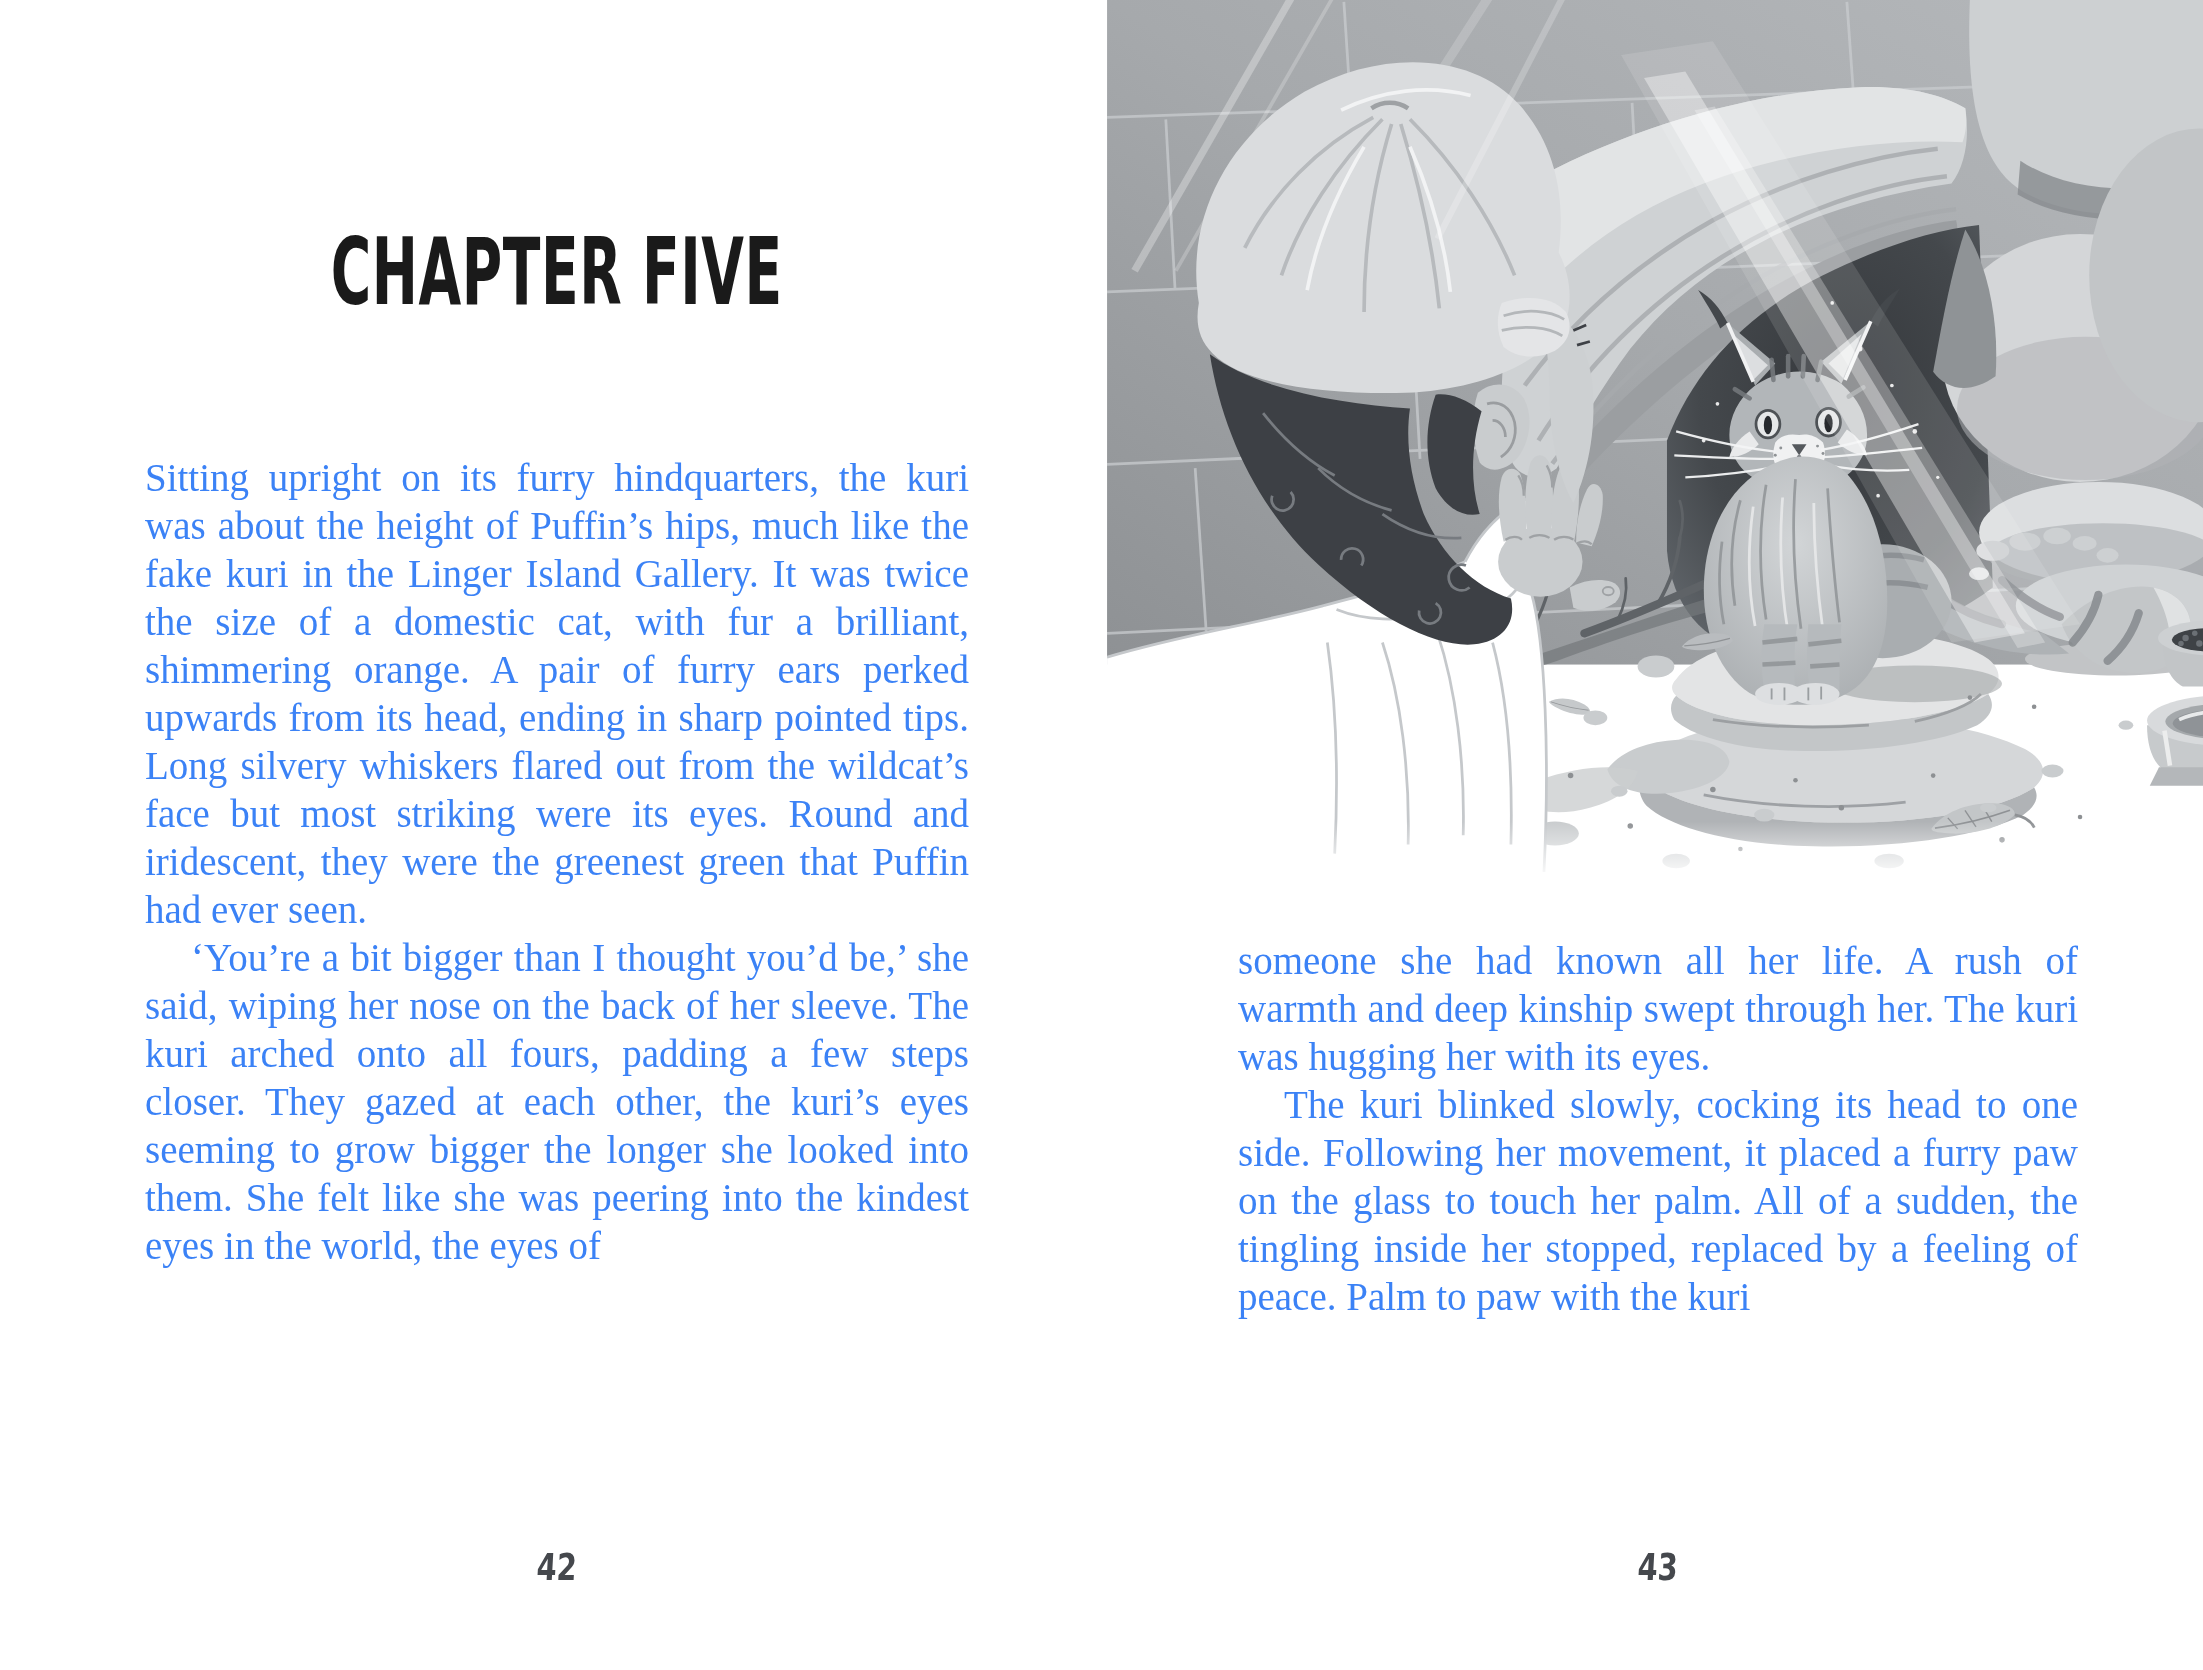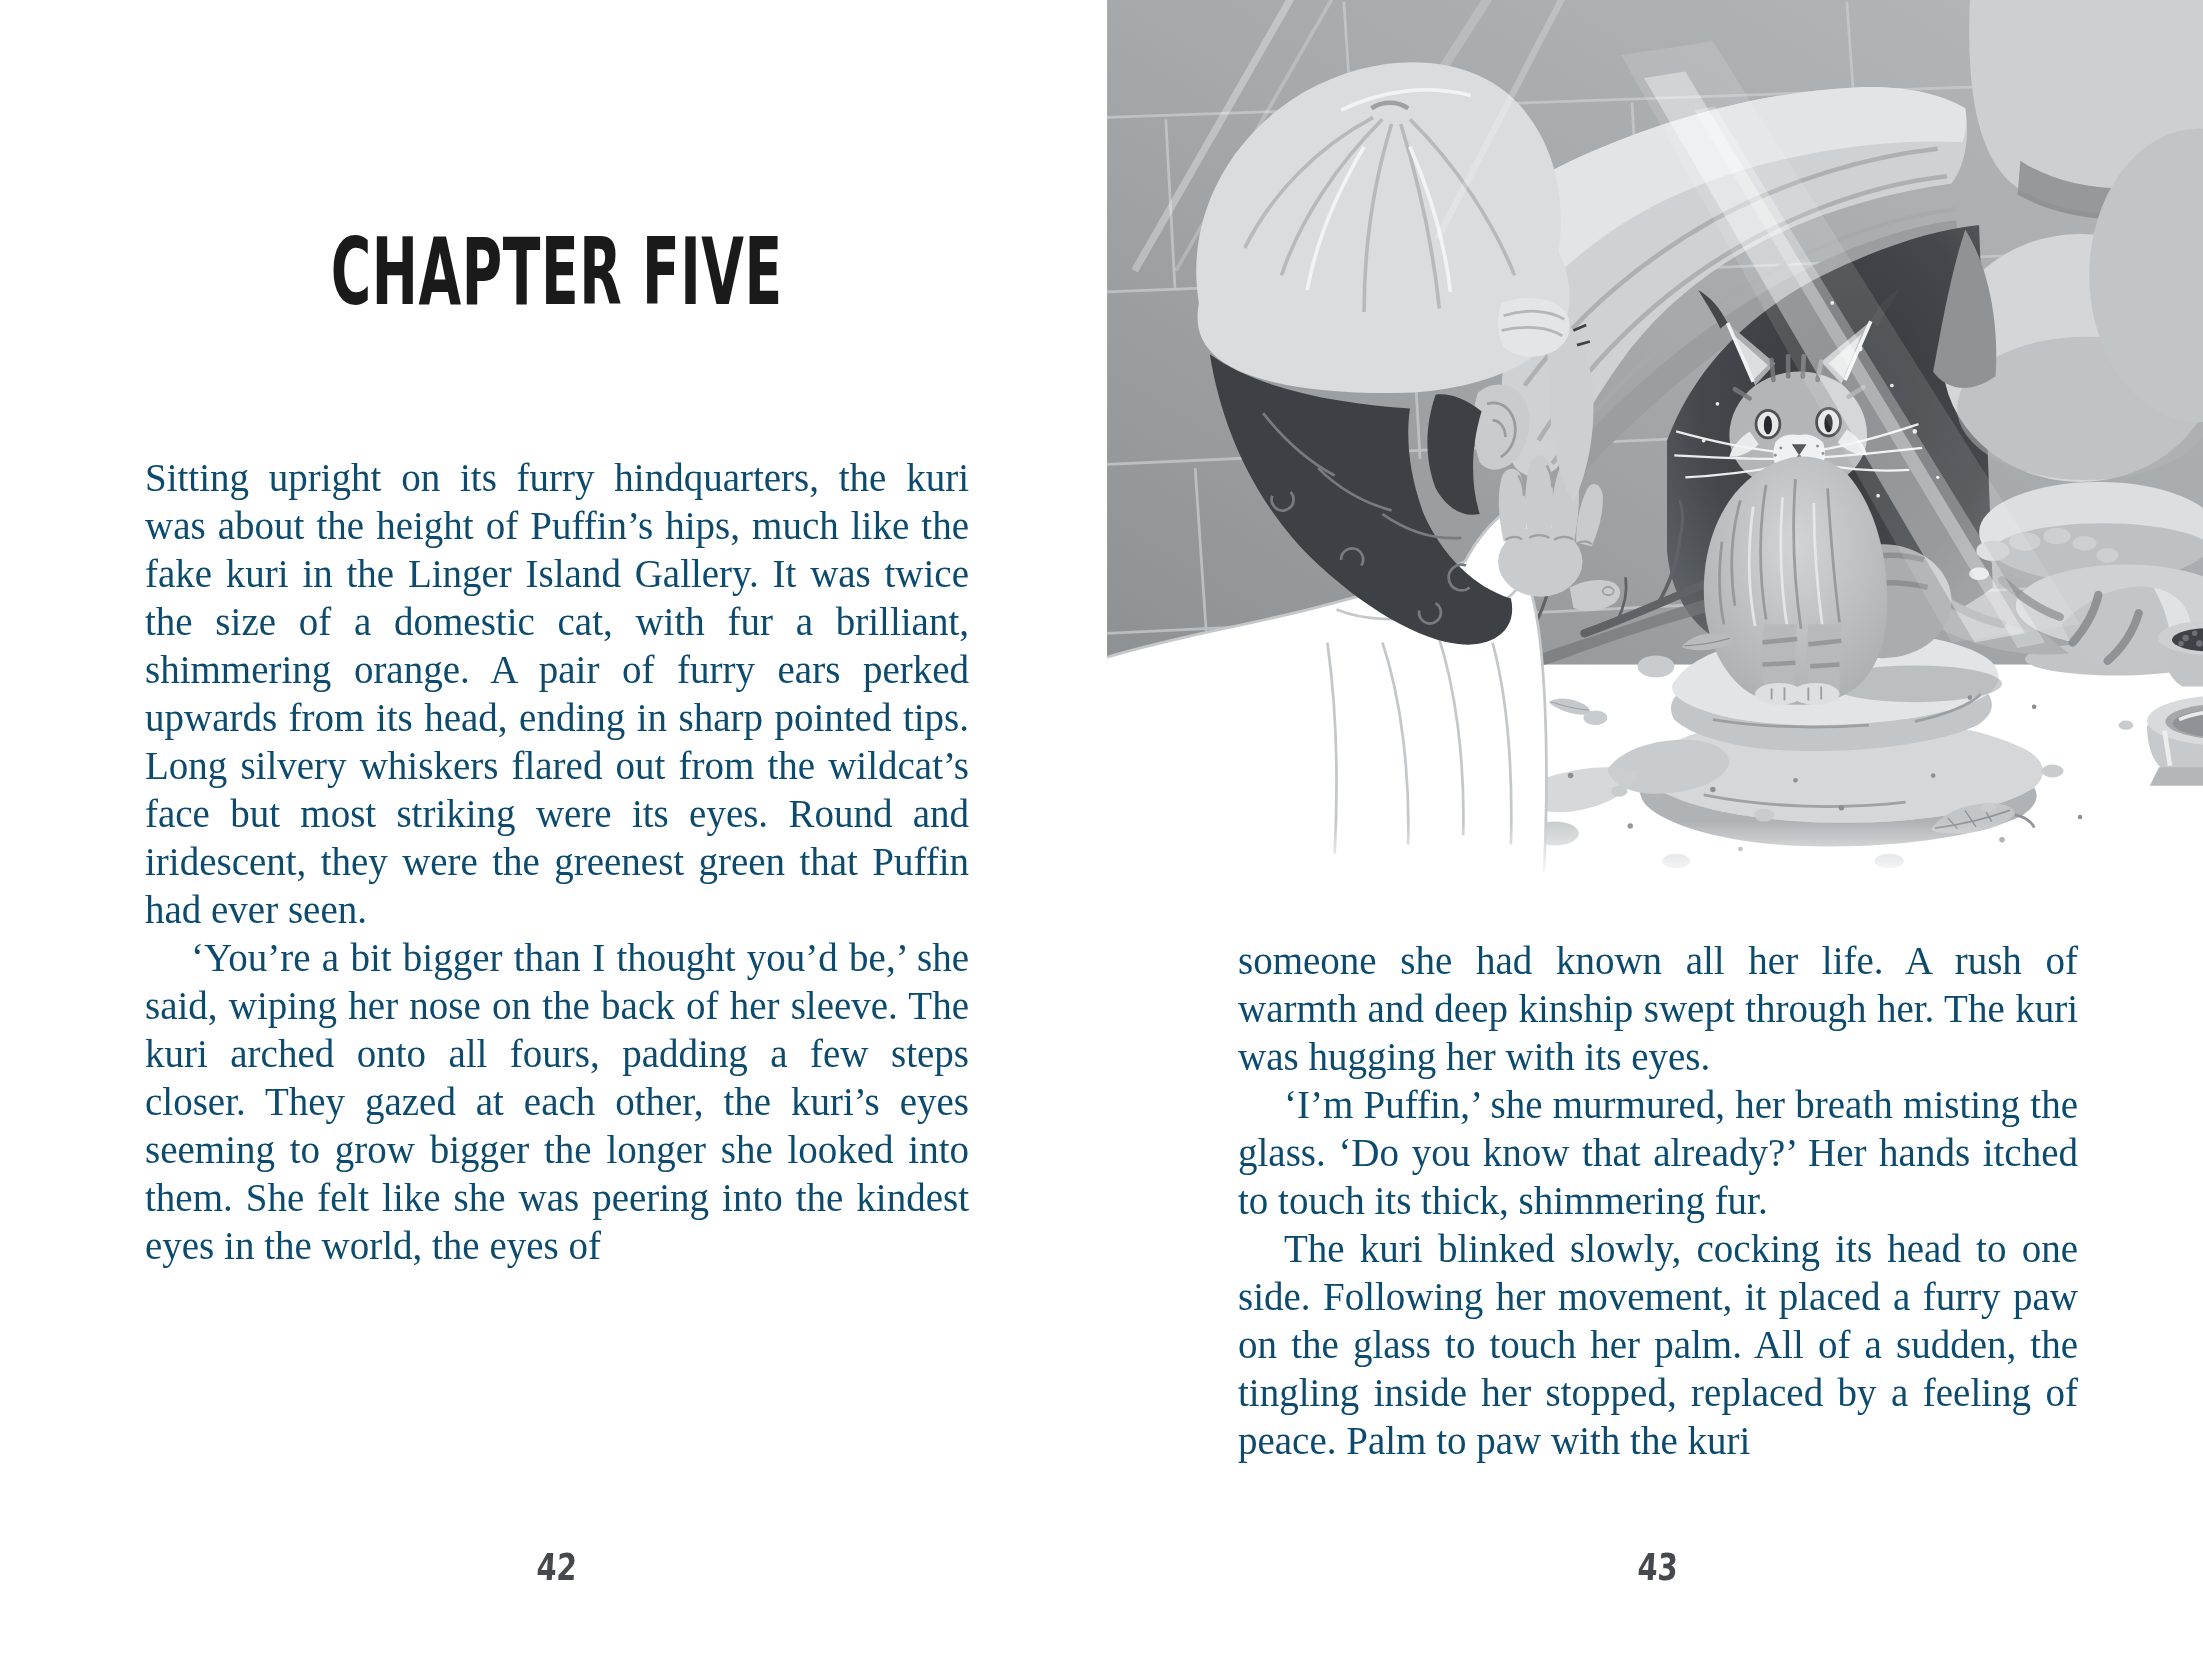--- a/index.html
+++ b/index.html
@@ -6,21 +6,21 @@
   body{width:2204px;height:1670px;position:relative;overflow:hidden;
        font-family:"Liberation Serif",serif;}
   .page{position:absolute;top:0;height:1182px;}
   .page-left{left:145px;width:824px;}
   .page-right-text{left:1238px;width:840px;}
   .chapter-title{position:absolute;top:219px;left:0;width:100%;text-align:center;
        font-family:"DejaVu Sans",sans-serif;font-weight:700;font-size:92px;
        color:#1a1a1a;letter-spacing:0.9px;margin:0;}
   .title-inner{display:inline-block;transform:scaleX(.60);transform-origin:50% 50%;}
   .body-text{position:absolute;left:0;width:100%;font-size:39px;line-height:48px;
-       color:#0c4a6e;text-align:justify;text-align-last:left;}
+       color:#3b82f6;text-align:justify;text-align-last:left;}
   .body-text-left{top:454px;}
   .body-text-right{top:937px;}
   .body-text p{margin:0;}
   .body-text p.indent{text-indent:46px;}
   .page-number{position:absolute;top:1546px;left:0;width:100%;text-align:center;
        font-family:"DejaVu Sans",sans-serif;font-weight:700;font-size:37px;color:#45484d;}
   .pagenum-inner{display:inline-block;transform:scaleX(.78) skewX(-4deg);transform-origin:50% 50%;}
   .illustration{position:absolute;left:1107px;top:0;width:1097px;height:872px;}
   .illustration svg{display:block;width:1097px;height:872px;}
 </style>
@@ -428,20 +428,19 @@
 
       <path d="M500,-10 L360,260" stroke="#ffffff" stroke-width="7" opacity=".22" fill="none"></path>
 
       <rect x="0" y="895" width="1195" height="55" fill="url(#fadeGrad)"></rect>
     </svg>
   </div>
 
   <section class="page page-right-text">
     <div class="body-text body-text-right">
       <p>someone she had known all her life. A rush of warmth and deep kinship swept through her. The kuri was hugging her with its eyes.</p>
-      <p class="indent">‘I’m Puffin,’ she murmured, her breath misting the glass. ‘Do you know that already?’ Her hands itched to touch its thick, shimmering fur.</p>
       <p class="indent">The kuri blinked slowly, cocking its head to one side. Following her movement, it placed a furry paw on the glass to touch her palm. All of a sudden, the tingling inside her stopped, replaced by a feeling of peace. Palm to paw with the kuri</p>
     </div>
     <div class="page-number"><span class="pagenum-inner">43</span></div>
   </section>
 
 </div>
 
 
 </body></html>

